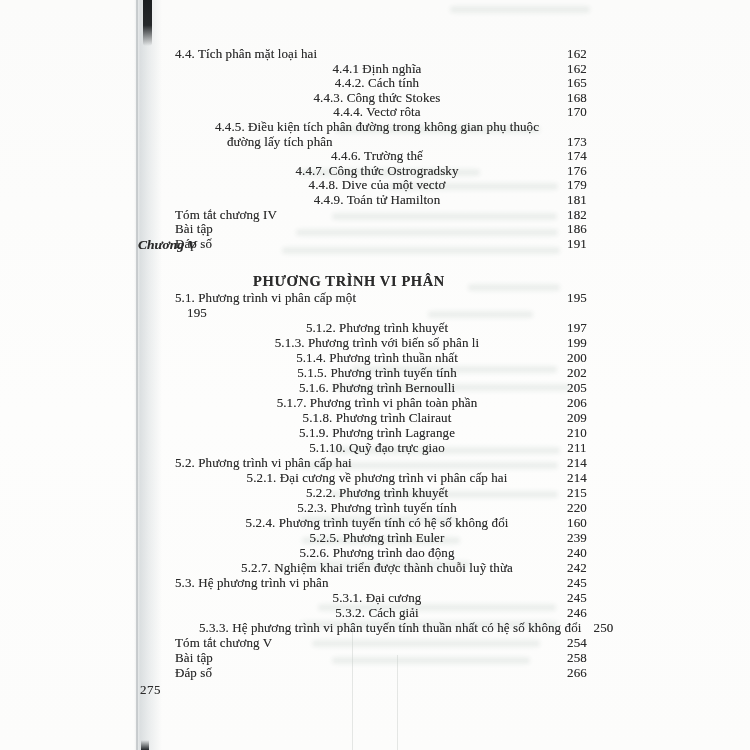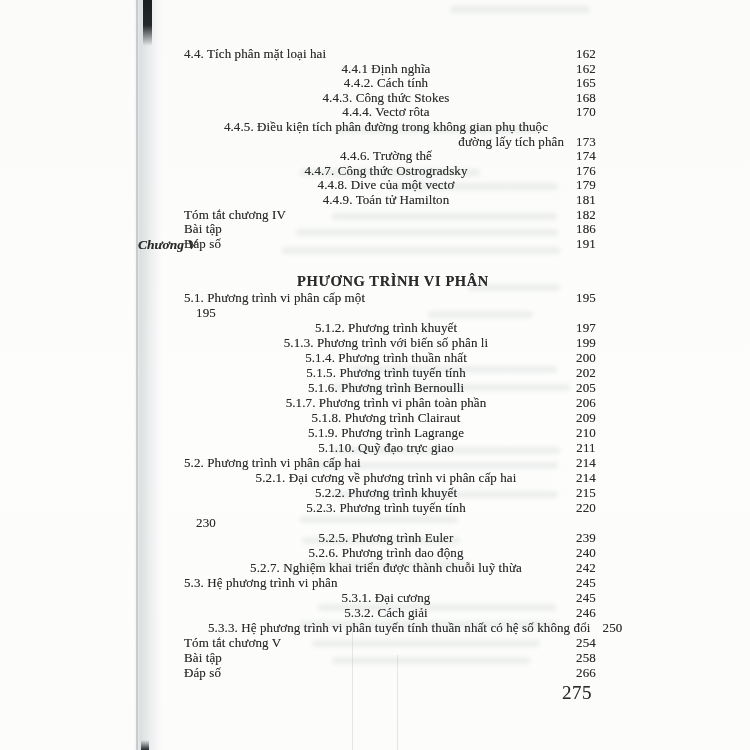--- a/index.html
+++ b/index.html
@@ -32,46 +32,45 @@
   }
   .streak{position:absolute;width:1px;background:rgba(115,126,121,0.17);}
   .streak.s1{left:352px;top:632px;height:118px;}
   .streak.s2{left:397px;top:655px;height:95px;}
   .ghost{
     position:absolute;height:7px;border-radius:3px;
     background:#c2cdc7;opacity:0.28;filter:blur(2px);
   }
 
   
-  .toc-block{position:absolute;left:152px;width:424px;padding-left:32px;}
+  .toc-block{position:absolute;left:143px;width:424px;padding-left:32px;}
   .toc-block.block1{top:47px;}
   .toc-block.block2{top:290px;}
   .toc-row{display:flex;font-size:13px;letter-spacing:0.1px;
     text-shadow:0 0 0.5px rgba(43,43,43,0.45);}
   .block1 .toc-row{line-height:14.6px;}
   .block2 .toc-row{line-height:15px;}
   .toc-label{flex:1;white-space:nowrap;overflow:visible;}
   .toc-page{width:44px;text-align:center;flex:none;}
   .toc-row.lvl1 .toc-label{padding-left:24px;text-align:center;}
-  .toc-row.lvl2 .toc-label{padding-left:52px;text-align:right;}
+  .toc-row.lvl2 .toc-label{padding-left:52px;}
 
   .chapter-heading{
     position:absolute;left:138px;top:237px;
     font-style:italic;font-weight:600;font-size:13.5px;
     text-shadow:0 0 0.5px rgba(43,43,43,0.45);
   }
   .chapter-title{
     position:absolute;left:137px;top:273px;width:424px;
     text-align:center;font-weight:700;font-size:14.5px;letter-spacing:0.6px;
     text-shadow:0 0 0.5px rgba(30,30,30,0.5);
-    margin-left:44px;
   }
   .footer-page{
     position:absolute;left:140px;top:682px;width:452px;
-    text-align:right;font-size:19px;letter-spacing:0.5px;
+    font-size:13px;letter-spacing:0.5px;
     text-shadow:0 0 0.5px rgba(43,43,43,0.4);
   }
 </style>
 </head>
 <body>
 
 <div class="scan-page">
 
   <div class="gutter-shadow"></div>
   <div class="gutter-line"></div>
@@ -247,21 +246,22 @@
     <span class="toc-label">5.2.2.  Phương trình khuyết</span>
     <span class="toc-page">215</span>
   </div>
 
   <div class="toc-row lvl1">
     <span class="toc-label">5.2.3.  Phương trình tuyến tính</span>
     <span class="toc-page">220</span>
   </div>
 
   <div class="toc-row lvl1">
-    <span class="toc-page">230</span>
+    <span class="toc-label">5.2.4.  Phương trình tuyến tính có hệ số không đổi</span>
+    <span class="toc-page">160</span>
   </div>
 
   <div class="toc-row lvl1">
     <span class="toc-label">5.2.5. Phương trình Euler</span>
     <span class="toc-page">239</span>
   </div>
 
   <div class="toc-row lvl1">
     <span class="toc-label">5.2.6.  Phương trình dao động</span>
     <span class="toc-page">240</span>

